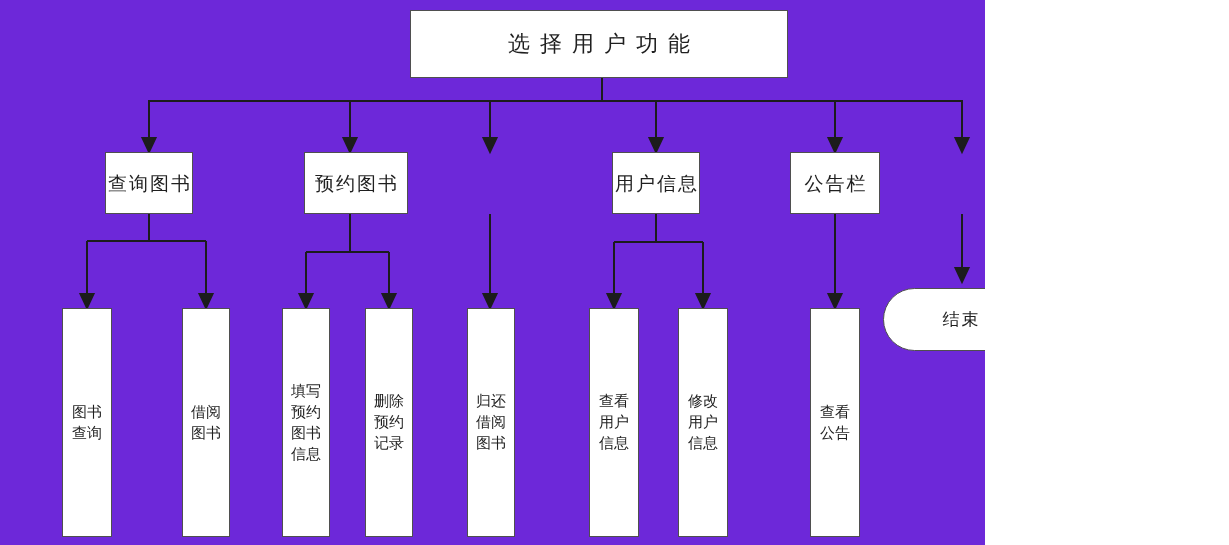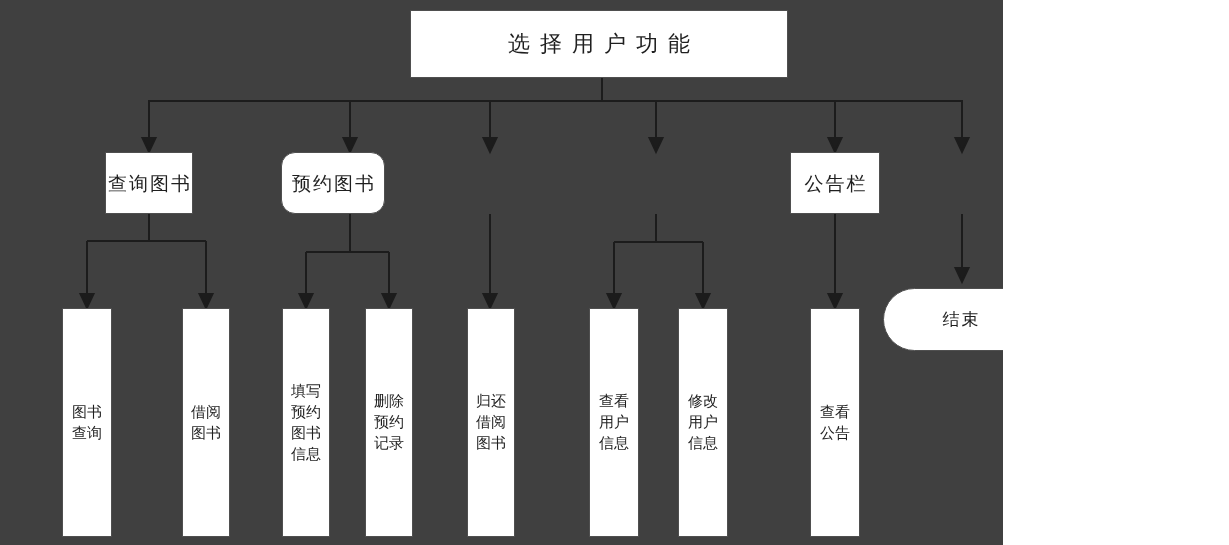--- a/index.html
+++ b/index.html
@@ -4,25 +4,24 @@
 <style>
   html, body {
     margin: 0;
     padding: 0;
     background: #ffffff;
   }
   .stage {
     position: relative;
     width: 985px;
     height: 545px;
-    background: #404040;
+    background: #6d28d9;
     overflow: hidden;
     font-family: "Liberation Serif", "DejaVu Serif", serif;
     color: #1f1f1f;
-    padding-left: 18px;
   }
   .connectors {
     position: absolute;
     left: 0;
     top: 0;
     width: 1229px;
     height: 545px;
   }
   .node {
     position: absolute;
@@ -126,22 +125,25 @@
     </g>
   </svg>
 
   <div class="node root-node" style="left:410px; top:10px; width:378px; height:68px;">
     <span class="node-label">选择用户功能</span>
   </div>
 
   <div class="node l2-node" style="left:105px; top:152px; width:88px; height:62px;">
     <span class="node-label">查询图书</span>
   </div>
-  <div class="node l2-node" style="left:281px; top:152px; width:104px; height:62px;border-radius:14px;">
+  <div class="node l2-node" style="left:304px; top:152px; width:104px; height:62px;">
     <span class="node-label">预约图书</span>
+  </div>
+  <div class="node l2-node" style="left:612px; top:152px; width:88px; height:62px;">
+    <span class="node-label">用户信息</span>
   </div>
   <div class="node l2-node" style="left:790px; top:152px; width:90px; height:62px;">
     <span class="node-label">公告栏</span>
   </div>
 
   <div class="node l3-node" style="left:62px; top:308px; width:50px; height:229px;">
     <span class="node-label">图书
 查询</span>
   </div>
   <div class="node l3-node" style="left:182px; top:308px; width:48px; height:229px;">

